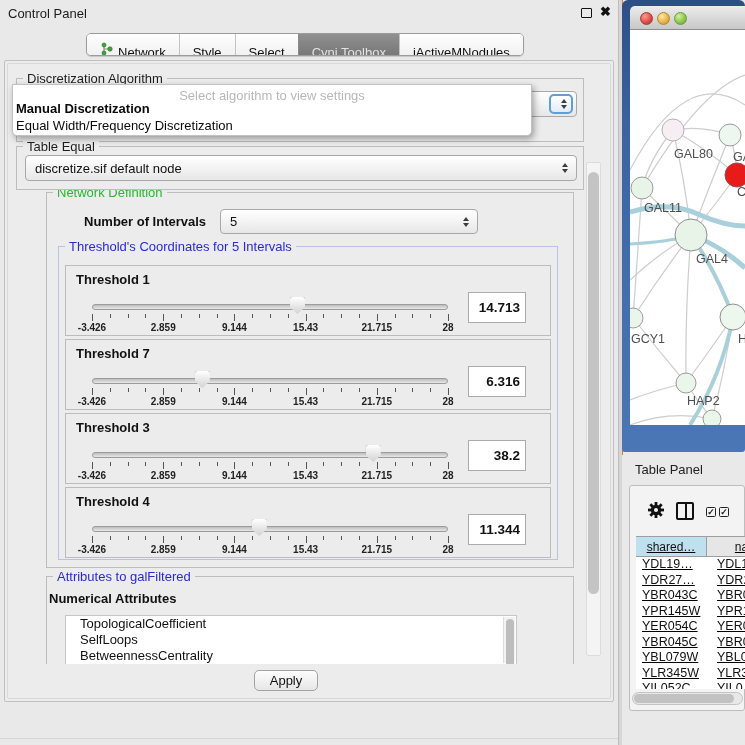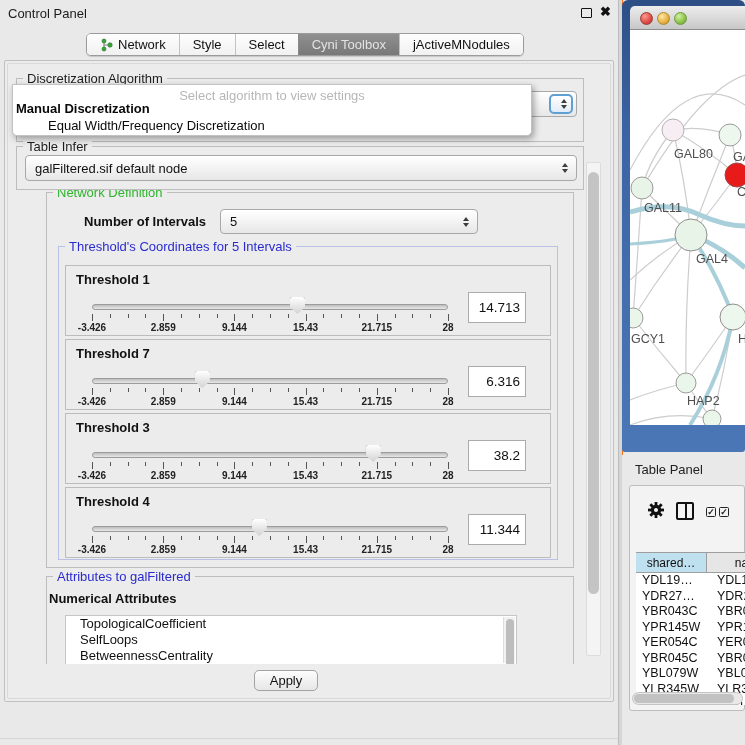--- a/index.html
+++ b/index.html
@@ -12,21 +12,21 @@
   .control-panel { left:0; top:0; width:618px; height:745px; background:#e9e9e9; }
   .cp-titlebar { left:0; top:0; width:618px; height:26px; }
   .cp-title { left:8px; top:6px; font-size:13px; color:#1b1b1b; }
   .float-icon { right:26px; top:8px; width:11px; height:10px; border:1.5px solid #111; border-radius:1px; }
   .close-icon { right:7px; top:4px; font-size:13px; font-weight:bold; color:#111; }
 
   .tabgroup { display:flex; height:23px; border:1px solid #9b9b9b; border-radius:5px; overflow:hidden;
               background:#fff; box-shadow:0 1px 1px rgba(0,0,0,0.15); }
   .tab { padding:8px 13px; line-height:22px; font-size:13px; color:#111;
          background:linear-gradient(#fefefe,#f1f1f1); border-left:1px solid #c3c3c3; white-space:nowrap;
-         display:flex; align-items:center; gap:5px; }
+         display:flex; gap:5px; }
   .tab:first-child { border-left:none; }
   .tab.active { background:linear-gradient(#909090,#787878); color:#e3e3e3; border-left-color:#8a8a8a; }
   .top-tabs { left:86px; top:33px; }
   .bottom-tabs { left:140px; top:703px; }
 
   .content-outer { left:4px; top:60px; width:610px; height:642px; border:1px solid #c0c0c0;
                    border-radius:2px; background:#ececec; }
   .content-inner-border { left:7px; top:63px; width:604px; height:636px; border:1px solid #d9d9d9; border-radius:2px; }
 
   .group { border:1px solid #bdbdbd; }
@@ -68,21 +68,21 @@
                   background:linear-gradient(#bdbdbd,#e8e8e8); }
   .slider-thumb { position:absolute; top:31px; width:15px; height:17px;
                   background:linear-gradient(#ffffff,#d2d2d2); border-radius:3px 3px 0 0;
                   clip-path:polygon(0 0,100% 0,100% 60%,50% 100%,0 60%);
                   filter:drop-shadow(0 0 1px #7e7e7e); }
   .tick { position:absolute; width:1px; background:#555; }
   .tick.minor { top:48px; height:4px; }
   .tick.major { top:48px; height:7px; }
   .tick-label { position:absolute; top:56px; width:60px; text-align:center; font-size:10px; font-weight:bold; color:#222; }
   .value-box { position:absolute; left:402px; top:26px; width:58px; height:31px; background:#fff; border:1px solid #ababab;
-               font-size:13.5px; color:#111; text-align:right; line-height:29px; padding-right:5px; }
+               font-size:13.5px; color:#111; text-align:right; line-height:29px; padding-right:5px;font-weight:bold; }
 
   .attr-group { position:absolute; left:38px; top:386px; width:528px; height:118px; border:1px solid #bdbdbd; }
   .attr-list-label { position:absolute; left:2px; top:14px; font-size:13px; font-weight:bold; color:#111; }
   .attr-list { position:absolute; left:18px; top:38px; width:452px; height:50px; background:#fff; border:1px solid #c6c6c6; overflow:hidden; }
   .attr-item { height:16px; line-height:16px; font-size:13px; color:#111; padding-left:14px; white-space:nowrap; }
   .attr-scrollbar { position:absolute; right:1px; top:1px; width:12px; bottom:1px; background:#f2f2f2; border-left:1px solid #ddd; }
   .attr-scroll-thumb { position:absolute; left:1.5px; top:2px; width:8px; height:80px; background:#bdbdbd; border-radius:4px; }
 
   .main-scrollbar { left:586px; top:162px; width:15px; height:494px; background:#f4f4f4; border:1px solid #dcdcdc; border-radius:2px; }
   .main-scroll-thumb { left:588px; top:172px; width:11px; height:422px; background:#c4c4c4; border-radius:6px; }
@@ -105,21 +105,21 @@
   .net-canvas { position:absolute; left:8px; top:30px; width:115px; height:395px; background:#ffffff; overflow:hidden; }
 
   .table-panel-section { left:622px; top:455px; width:123px; height:290px; background:#e9e9e9; }
   .tp-title { position:absolute; left:13px; top:7px; font-size:13px; color:#222; }
   .tp-box { position:absolute; left:7px; top:30px; width:116px; height:226px; background:#f3f3f3;
             border:1px solid #bdbdbd; border-radius:3px; }
   .tp-colicon { position:absolute; left:46px; top:16px; width:18px; height:18px; border:2px solid #111; border-radius:2px; }
   .tp-colicon::after { content:""; position:absolute; left:50%; top:0; bottom:0; width:2px; background:#111; }
   .tp-check { position:absolute; top:21px; width:10px; height:10px; border:1.6px solid #222; border-radius:1.5px;
               font-size:9px; line-height:8px; text-align:center; color:#222; font-weight:bold; }
-  .tp-table { position:absolute; left:6px; top:66px; width:110px; overflow:hidden; }
+  .tp-table { position:absolute; left:6px; top:50px; width:110px; overflow:hidden;text-decoration:underline; }
   .tp-header { display:flex; height:21px; border-top:1px solid #9e9e9e; border-bottom:1px solid #9e9e9e; }
   .tp-hcell { font-size:12px; color:#111; line-height:20px; text-align:center; border-right:1px solid #9e9e9e;
               background:#e6e6e6; overflow:hidden; white-space:nowrap; flex:none; }
   .tp-hcell.sel { background:#bfe0ef; }
   .tp-rows { height:132px; overflow:hidden; background:#fff; }
   .tp-row { display:flex; height:15.5px; }
   .tp-cell { font-size:12.5px; color:#111; line-height:15.5px; white-space:nowrap; overflow:hidden; flex:none; }
   .tp-hscroll { position:absolute; left:2px; top:206px; width:111px; height:13px; background:#e8e8e8;
                 border:1px solid #c4c4c4; border-radius:7px; }
   .tp-hthumb { position:absolute; left:1px; top:1px; width:100px; height:9px; background:#c2c2c2; border-radius:5px; }
@@ -170,23 +170,23 @@
         <div class="focus-capsule">
           <div class="stepper">
               <span class="arr-up"></span>
               <span class="arr-dn"></span>
             </div>
         </div>
       </div>
     </div>
 
     <div class="abs group tabledata-group">
-      <div class="group-label">Table Infer</div>
+      <div class="group-label">Table Equal</div>
       <div class="combo tabledata-combo">
-        <span>galFiltered.sif default node</span>
+        <span>discretize.sif default node</span>
         <div class="stepper">
             <span class="arr-up"></span>
             <span class="arr-dn"></span>
           </div>
       </div>
     </div>
 
     <div class="abs scrollport">
 
       <div class="interval-group">
@@ -357,21 +357,21 @@
     <div class="abs main-scroll-thumb"></div>
 
     <div class="abs apply-btn">Apply</div>
 
     <div class="abs bottom-line"></div>
 
     <div class="abs popup">
       <div class="popup-hint">Select algorithm to view settings</div>
       <div id="popup-items">
           <div class="popup-item" style="top: 16px; font-weight: bold;">Manual Discretization</div>
-          <div class="popup-item" style="top: 33px; margin-left: 32px;">Equal Width/Frequency Discretization</div>
+          <div class="popup-item" style="top: 33px;">Equal Width/Frequency Discretization</div>
         </div>
     </div>
 
   </div>
 
   <div class="abs edge-strip"></div>
 
   <div class="abs net-window">
     <div class="mac-titlebar">
       <div class="light red"></div>

